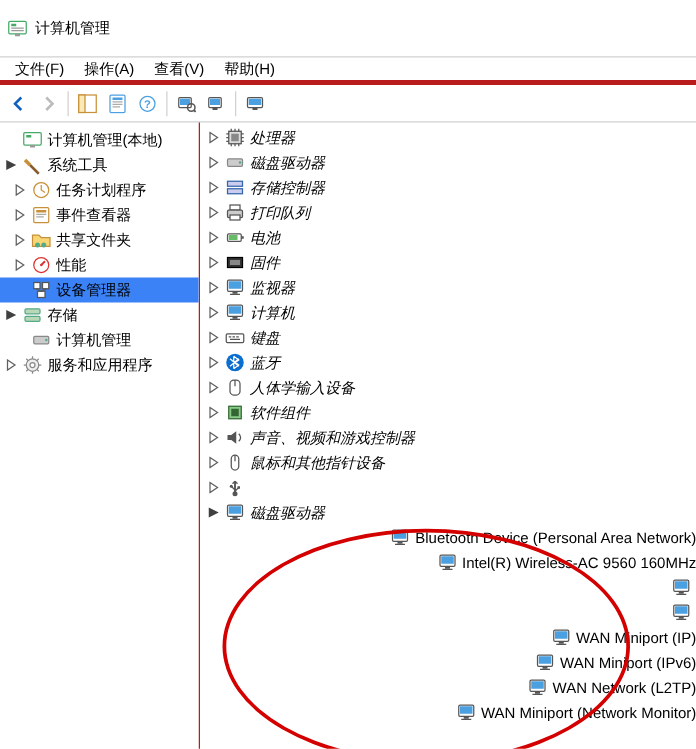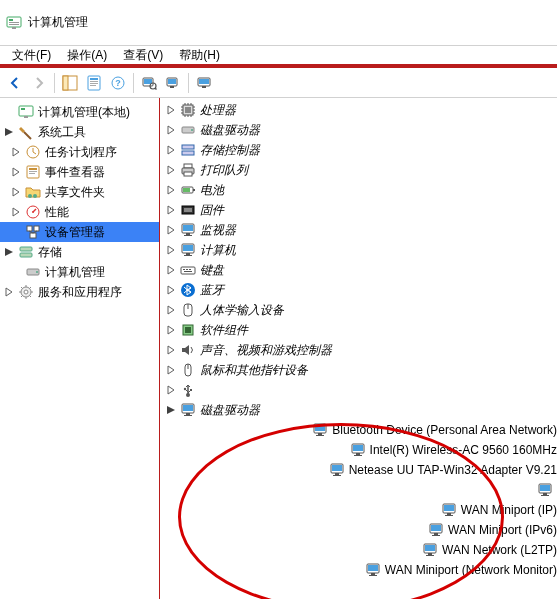--- a/index.html
+++ b/index.html
@@ -581,21 +581,20 @@
           <div class="tree-row r-indent-1">
             <span class="expander none"></span>
             <span class="node-icon">
               <svg width="16" height="16" viewBox="0 0 16 16">
                 <rect x="2" y="2" width="12" height="9" rx="1" fill="#fff" stroke="#555"></rect>
                 <rect x="3" y="3" width="10" height="6" fill="#4aa0e0"></rect>
                 <rect x="6" y="11" width="4" height="2" fill="#555"></rect>
                 <rect x="4" y="13" width="8" height="1" fill="#555"></rect>
               </svg>
             </span>
-            <span class="node-label">Netease UU TAP-Win32 Adapter V9.21</span>
           </div>
         </li>
         <li>
           <div class="tree-row r-indent-1">
             <span class="expander none"></span>
             <span class="node-icon">
               <svg width="16" height="16" viewBox="0 0 16 16">
                 <rect x="2" y="2" width="12" height="9" rx="1" fill="#fff" stroke="#555"></rect>
                 <rect x="3" y="3" width="10" height="6" fill="#4aa0e0"></rect>
                 <rect x="6" y="11" width="4" height="2" fill="#555"></rect>

